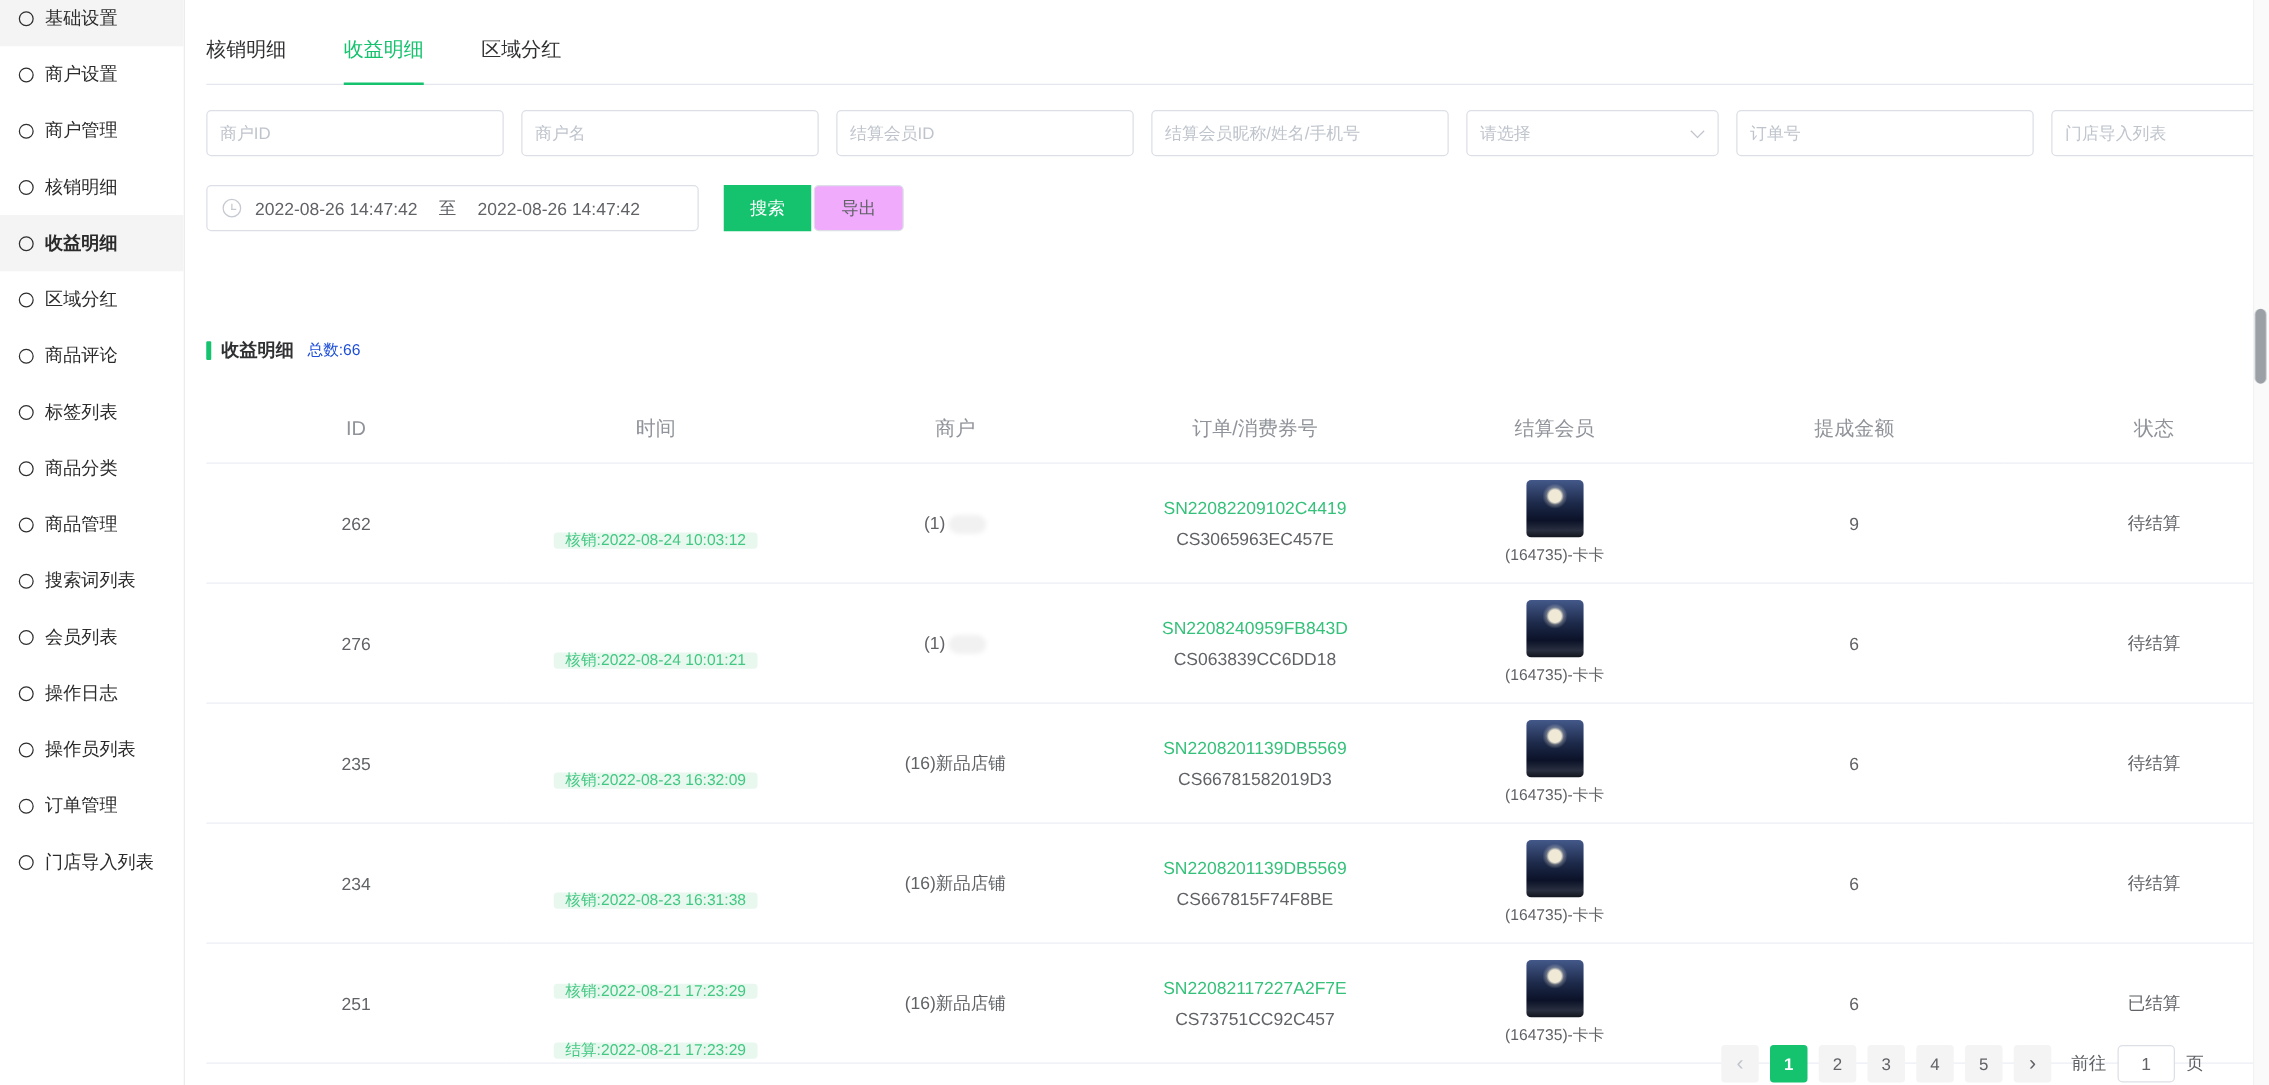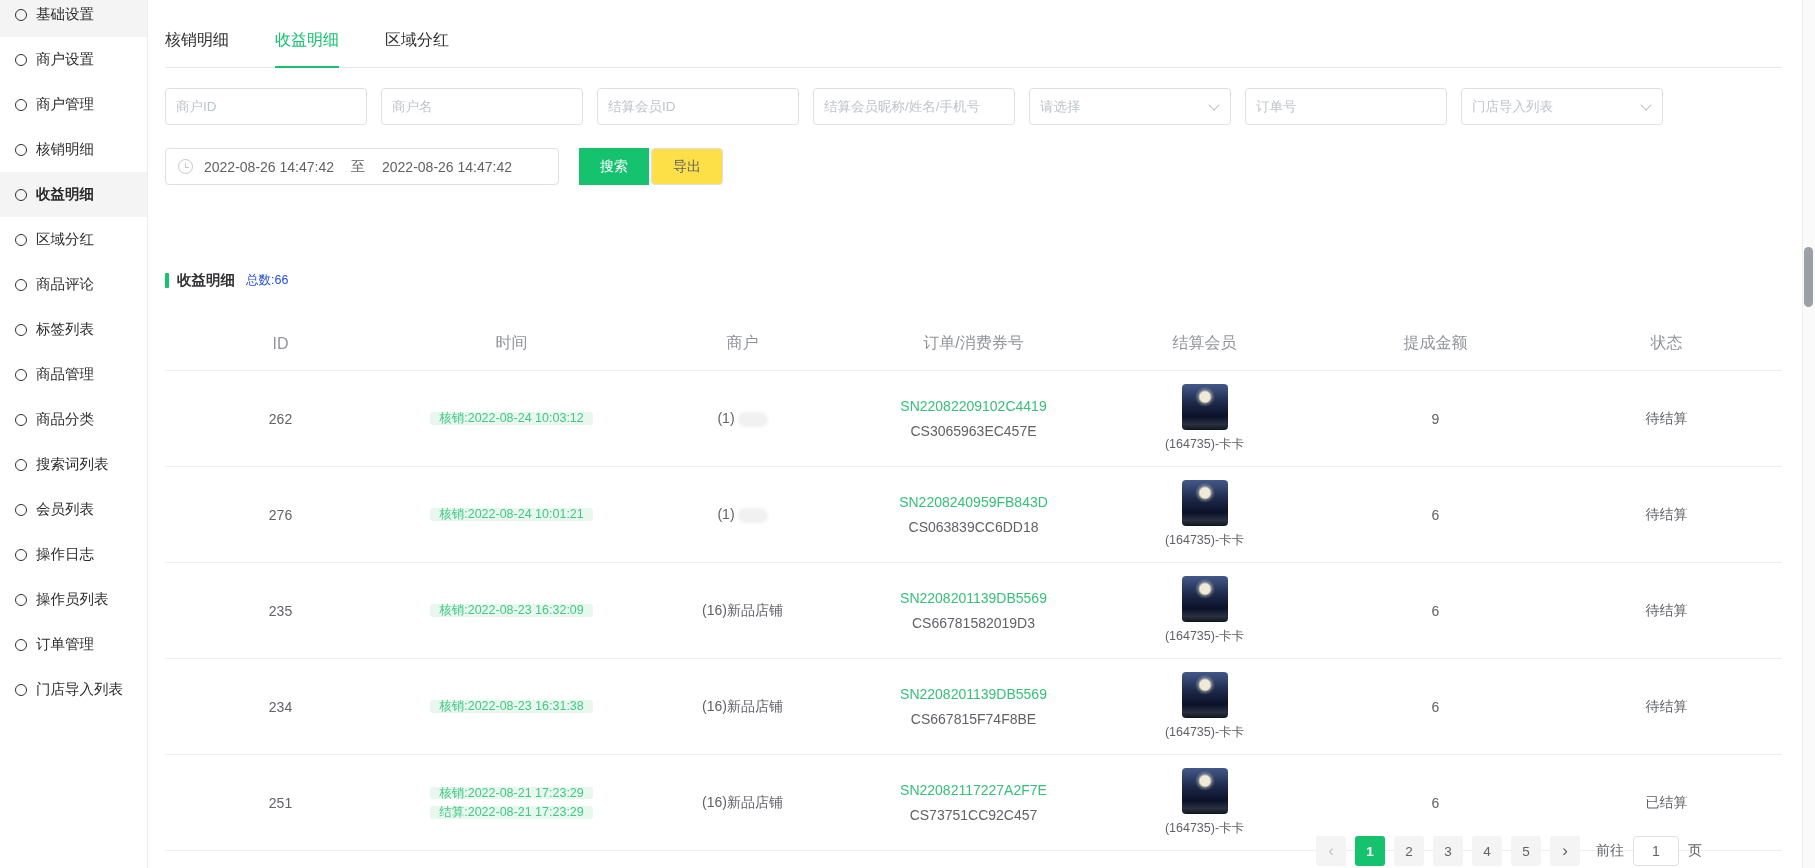--- a/index.html
+++ b/index.html
@@ -17,58 +17,58 @@
   .side-icon { width: 12px; height: 12px; border: 1.6px solid #2f2f2f; border-radius: 50%; flex: 0 0 auto; }
 
   
   .main { flex: 1; padding: 0 33px 0 17px; position: relative; background: #fff; }
 
   .tabbar { display: flex; gap: 46px; border-bottom: 1px solid #e4e7ed; padding-top: 30px; }
   .tab { font-size: 16px; color: #303133; padding-bottom: 15px; cursor: pointer; }
   .tab.active { color: #15c26e; font-weight: 500; border-bottom: 2px solid #15c26e; margin-bottom: -1px; }
 
   .filter-row1 { display: flex; gap: 14px; margin-top: 20px; }
-  .f-input { width: 202px; height: 37px; border: 1px solid #dcdfe6; border-radius: 4px;
+  .f-input { width: 238px; height: 37px; border: 1px solid #dcdfe6; border-radius: 4px;
     padding: 0 10px; font-size: 13.5px; color: #606266; background: #fff; outline: none; }
   .f-input::placeholder { color: #bfc4cc; }
   .f-select { width: 202px; height: 37px; border: 1px solid #dcdfe6; border-radius: 4px;
     padding: 0 12px 0 10px; display: flex; align-items: center; justify-content: space-between;
     color: #bfc4cc; font-size: 13.5px; cursor: pointer; background: #fff; }
   .chev { width: 8px; height: 8px; border-right: 1.5px solid #c0c4cc; border-bottom: 1.5px solid #c0c4cc;
     transform: rotate(45deg); margin-top: -4px; flex: 0 0 auto; }
 
   .filter-row2 { display: flex; margin-top: 23px; align-items: flex-end; }
   .daterange { width: 394px; height: 37px; border: 1px solid #dcdfe6; border-radius: 4px;
     display: flex; align-items: center; padding: 0 12px; gap: 11px; font-size: 14px; color: #606266;
     cursor: pointer; background: #fff; }
   .clock { width: 15px; height: 15px; border: 1.5px solid #c6c9cf; border-radius: 50%; position: relative; flex: 0 0 auto; }
   .clock::before { content: ""; position: absolute; left: 5.5px; top: 2.5px; width: 1.5px; height: 5px; background: #c6c9cf; }
   .clock::after  { content: ""; position: absolute; left: 5.5px; top: 6.5px; width: 4px; height: 1.5px; background: #c6c9cf; }
   .date-to { color: #606266; margin: 0 6px; }
   .btn-group { display: flex; gap: 2px; margin-left: 20px; }
   .btn-search { height: 37px; padding: 0 21px; background: #15c26e; color: #fff; border: none;
     border-radius: 0; font-size: 14px; cursor: pointer; }
-  .btn-export { height: 37px; padding: 0 21px; background: #fde047; color: #606266;
+  .btn-export { height: 37px; padding: 0 21px; background: #f0abfc; color: #606266;
     border: 1px solid #dcdfe6; border-radius: 4px; font-size: 14px; cursor: pointer; }
 
   
   .panel-head { display: flex; align-items: center; gap: 8px; margin-top: 86px; }
   .green-bar { width: 4px; height: 15px; background: #15c26e; border-radius: 1px; }
   .panel-title { font-size: 14.5px; font-weight: bold; color: #303133; }
   .panel-total { font-size: 12.5px; color: #1d4ed8; margin-left: 3px; }
 
   table { width: 100%; border-collapse: collapse; table-layout: fixed; margin-top: 19px; }
   th { font-size: 16px; color: #909399; font-weight: 500; padding: 24px 0 16px;
     text-align: center; border-bottom: 1px solid #ebeef5; width: 14.28%; }
   td { text-align: center; border-bottom: 1px solid #ebeef5; height: 96px;
     vertical-align: middle; font-size: 14px; color: #606266; }
 
   .tags { display: flex; flex-direction: column; align-items: center; gap: 7px; }
   .tag { display: inline-block; background: #e8f8ef; color: #43c883; font-size: 12.5px;
-    padding: 0 9px; border-radius: 3px; line-height: 1; white-space: nowrap; }
+    padding: 0 9px; border-radius: 3px; line-height: 1; white-space: nowrap; margin-top: 28px; }
 
   .redact { display: inline-block; width: 30px; height: 15px; background: #f1f1f1;
     border-radius: 8px; vertical-align: middle; margin-left: 3px; filter: blur(1.5px); }
 
   .sn { color: #35c17a; font-size: 14px; display: block; margin-bottom: 9px; cursor: pointer; }
   .cs { color: #606266; font-size: 14px; display: block; }
 
   .member { display: flex; flex-direction: column; align-items: center; gap: 6px; }
   .avatar { width: 46px; height: 46px; border-radius: 4px;
     background:
@@ -137,26 +137,26 @@
           <span class="side-label">商品评论</span>
         </div>
 
         <div class="side-item">
           <span class="side-icon"></span>
           <span class="side-label">标签列表</span>
         </div>
 
         <div class="side-item">
           <span class="side-icon"></span>
+          <span class="side-label">商品分类</span>
+        </div>
+
+        <div class="side-item">
+          <span class="side-icon"></span>
           <span class="side-label">商品管理</span>
-        </div>
-
-        <div class="side-item">
-          <span class="side-icon"></span>
-          <span class="side-label">商品分类</span>
         </div>
 
         <div class="side-item">
           <span class="side-icon"></span>
           <span class="side-label">搜索词列表</span>
         </div>
 
         <div class="side-item">
           <span class="side-icon"></span>
           <span class="side-label">会员列表</span>

